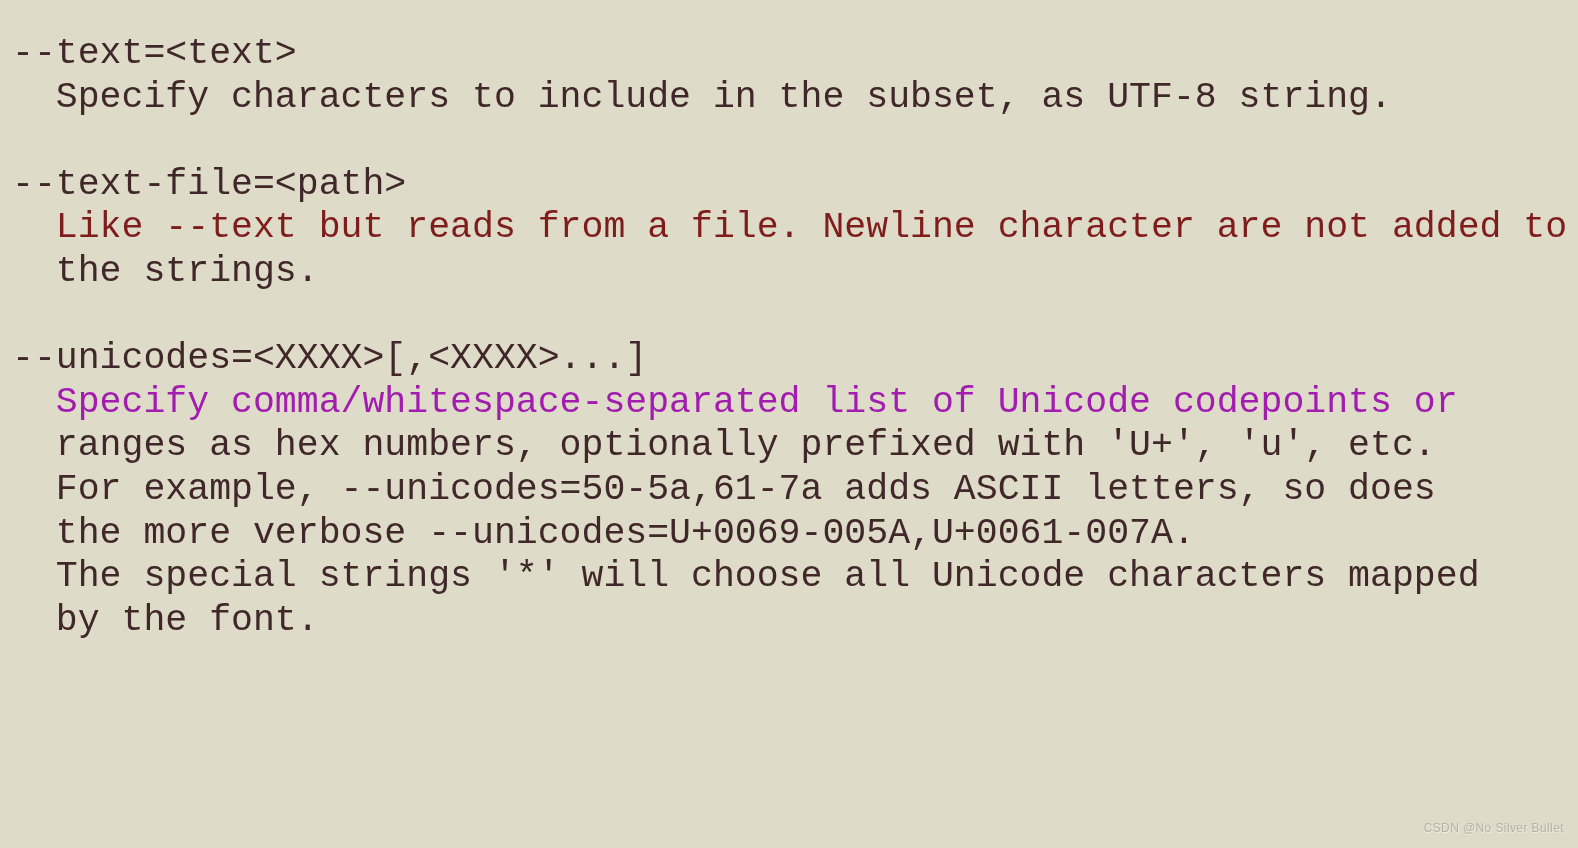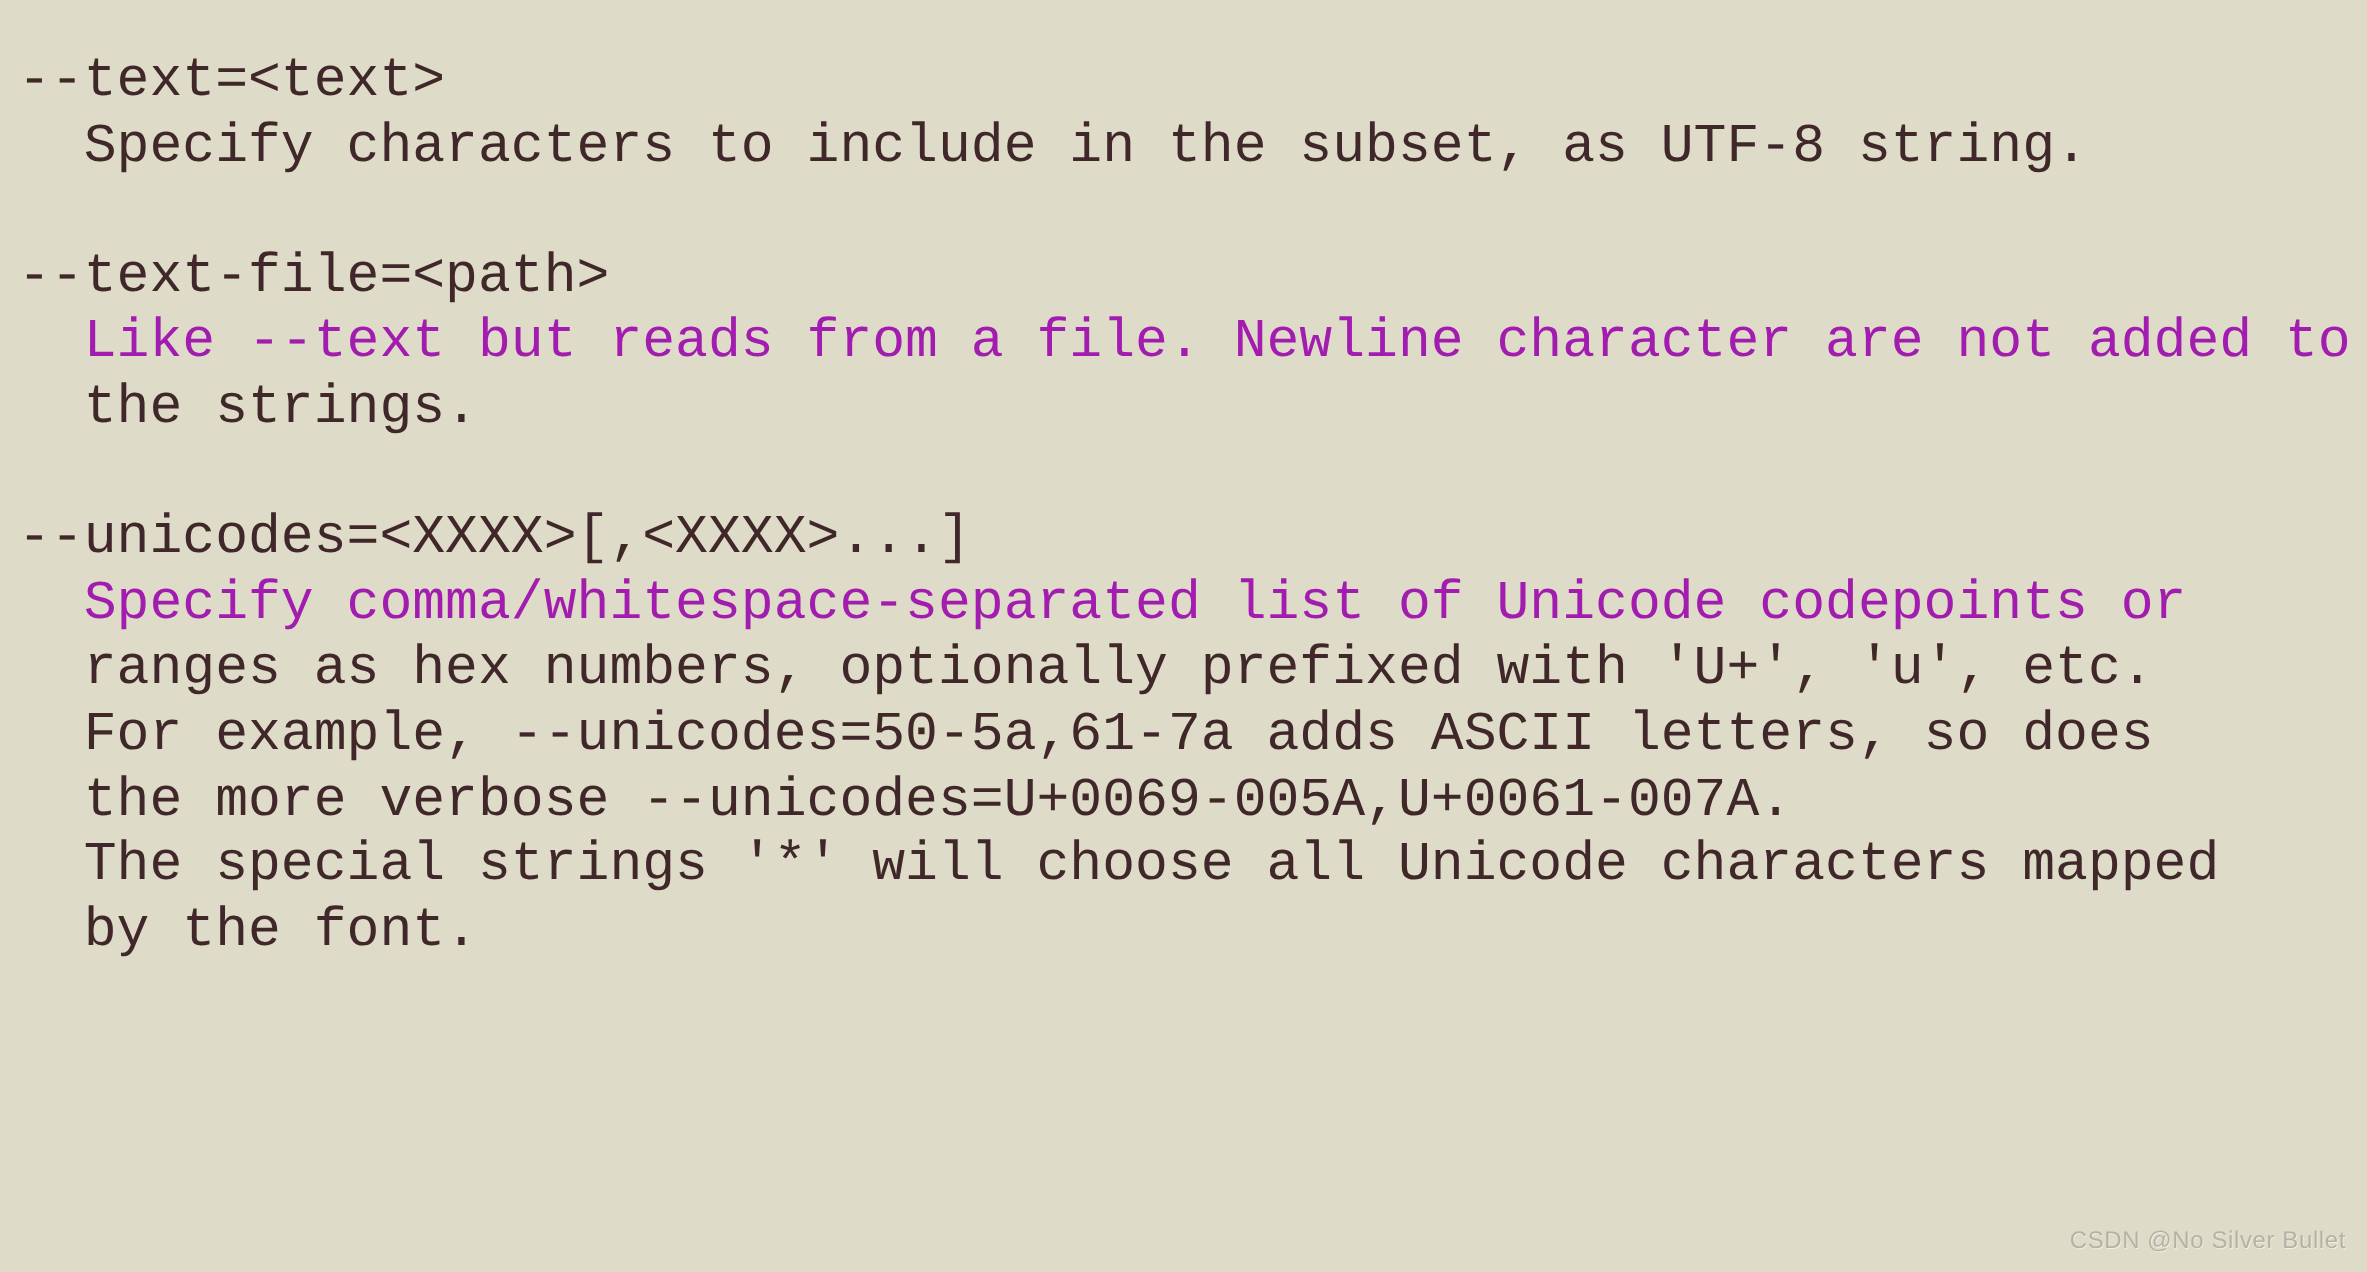--- a/index.html
+++ b/index.html
@@ -58,21 +58,21 @@
 
   .option-block {
     display: block;
   }
 
   #watermark {
     position: absolute;
     right: 14px;
     bottom: 8px;
     font-family: "Liberation Sans", "DejaVu Sans", sans-serif;
-    font-size: 16px;
+    font-size: 12px;
     line-height: 24px;
     color: #b5b2a5;
     letter-spacing: 0.4px;
     white-space: pre;
     text-shadow: 0.5px 0.5px 0 rgba(255,255,255,0.55);
     user-select: none;
   }
 </style>
 </head>
 <body style="background: rgb(222, 219, 200);">
@@ -82,21 +82,21 @@
   <div class="manpage">
 
     <div class="option-block">
       <span class="help-line level-0" style="color: rgb(64, 40, 42);">--text=&lt;text&gt;</span>
       <span class="help-line level-1" style="color: rgb(64, 40, 42);">  Specify characters to include in the subset, as UTF-8 string.</span>
       <span class="help-line blank"></span>
     </div>
 
     <div class="option-block">
       <span class="help-line level-0" style="color: rgb(64, 40, 42);">--text-file=&lt;path&gt;</span>
-      <span class="help-line level-1" style="color: #a21caf;">  Like --text but reads from a file. Newline character are not added to</span>
+      <span class="help-line level-1" style="color: #7f1d1d;">  Like --text but reads from a file. Newline character are not added to</span>
       <span class="help-line level-1" style="color: rgb(64, 40, 42);">  the strings.</span>
       <span class="help-line blank"></span>
     </div>
 
     <div class="option-block">
       <span class="help-line level-0" style="color: rgb(64, 40, 42);">--unicodes=&lt;XXXX&gt;[,&lt;XXXX&gt;...]</span>
       <span class="help-line level-1" style="color: #a21caf;">  Specify comma/whitespace-separated list of Unicode codepoints or</span>
       <span class="help-line level-1" style="color: rgb(64, 40, 42);">  ranges as hex numbers, optionally prefixed with 'U+', 'u', etc.</span>
       <span class="help-line level-1" style="color: rgb(64, 40, 42);">  For example, --unicodes=50-5a,61-7a adds ASCII letters, so does</span>
       <span class="help-line level-1" style="color: rgb(64, 40, 42);">  the more verbose --unicodes=U+0069-005A,U+0061-007A.</span>

